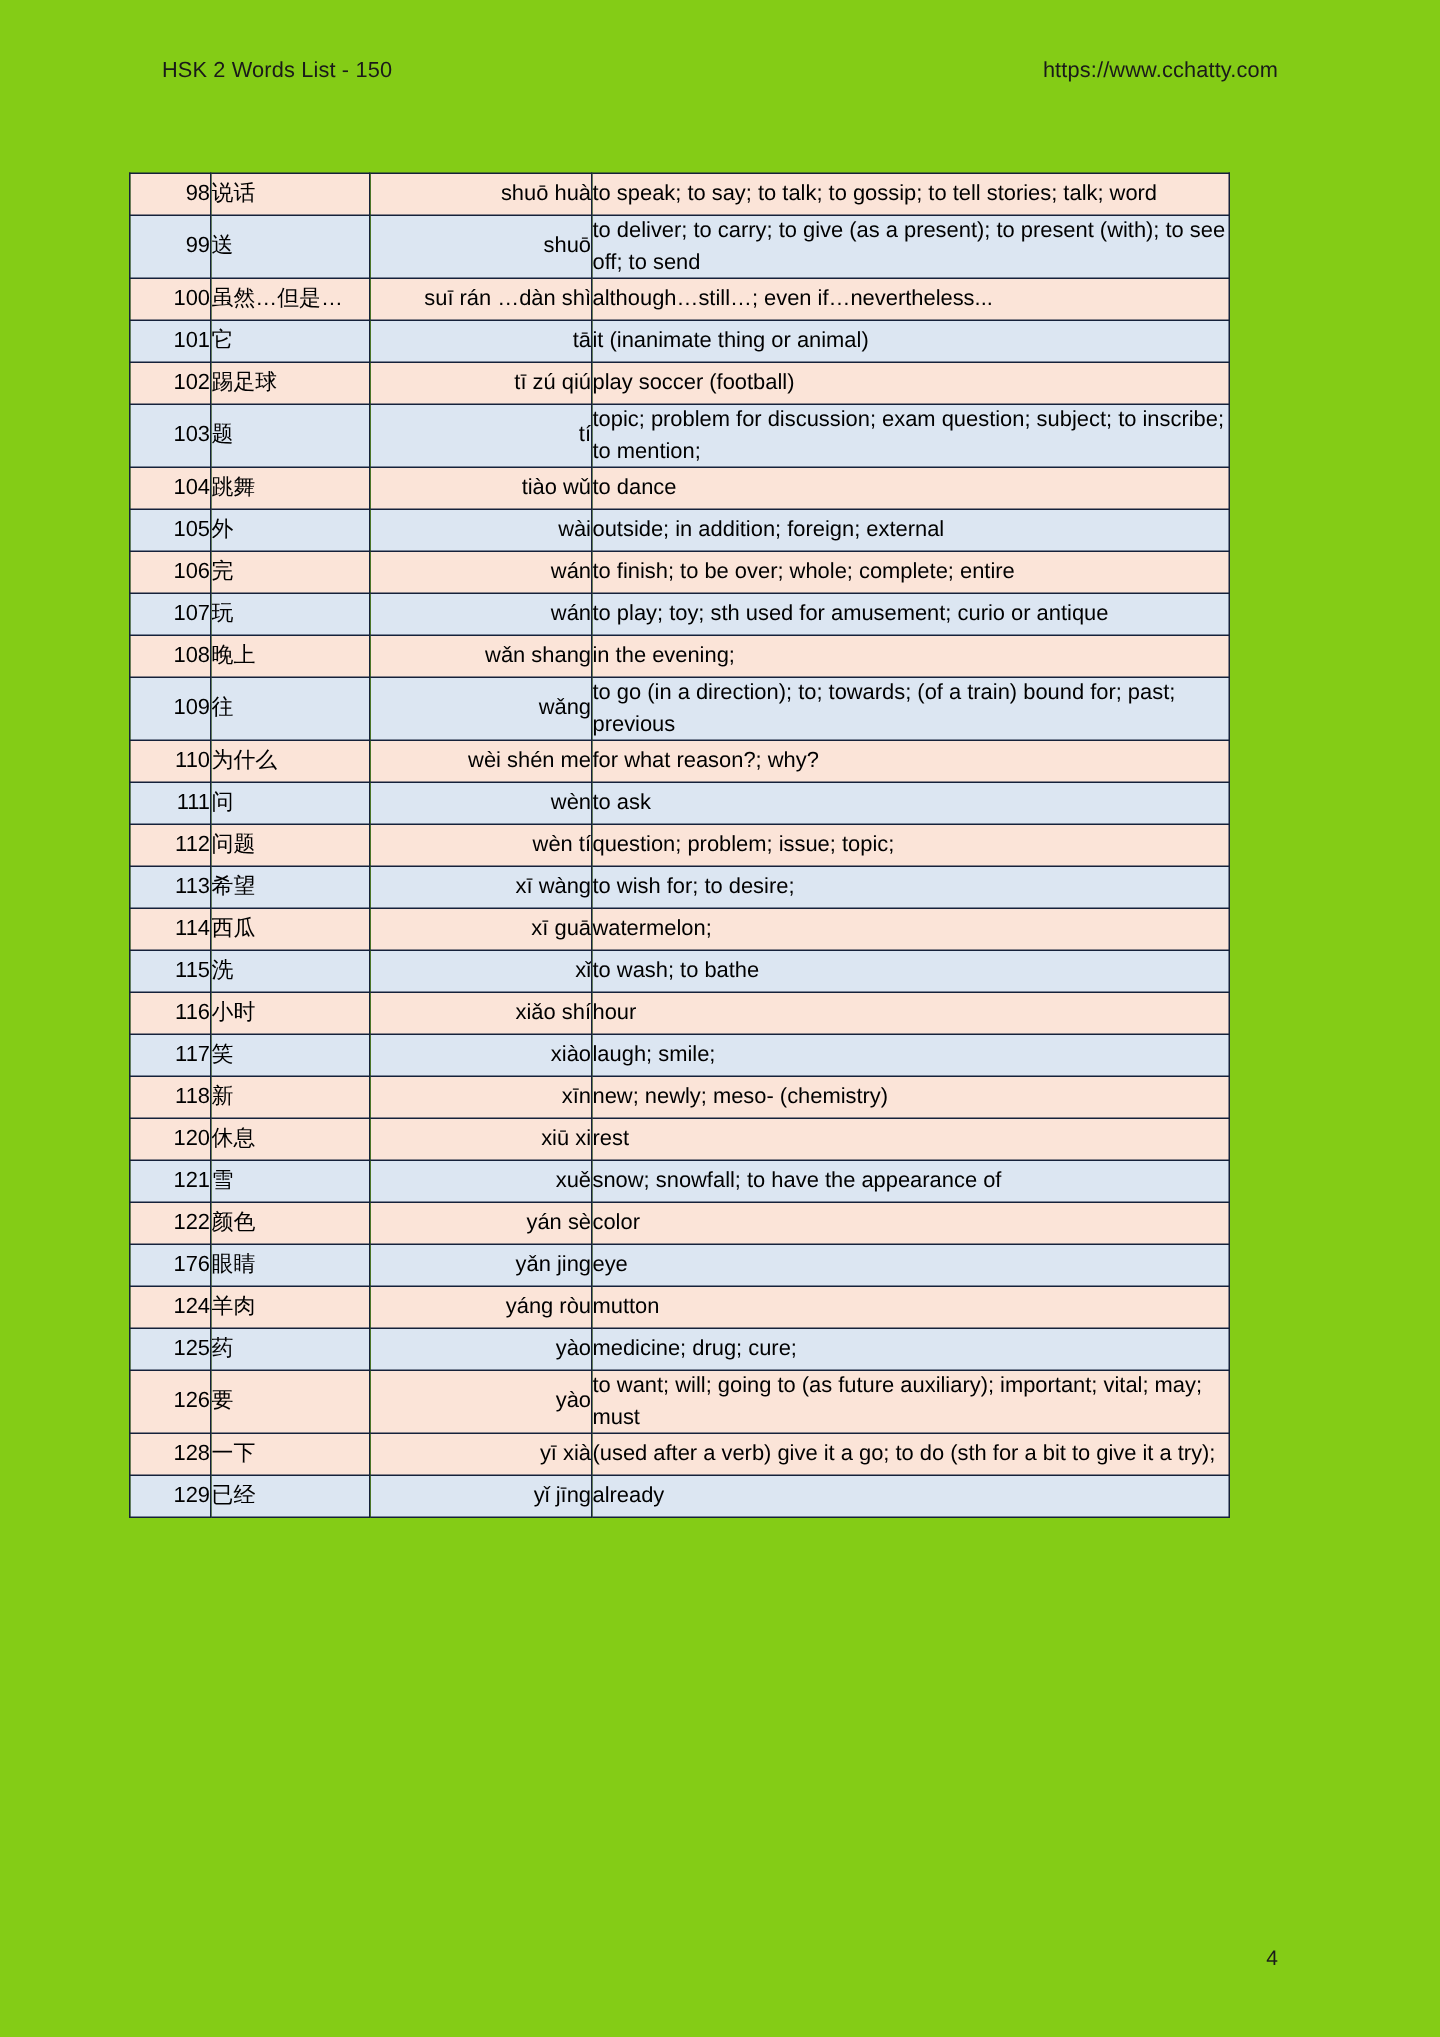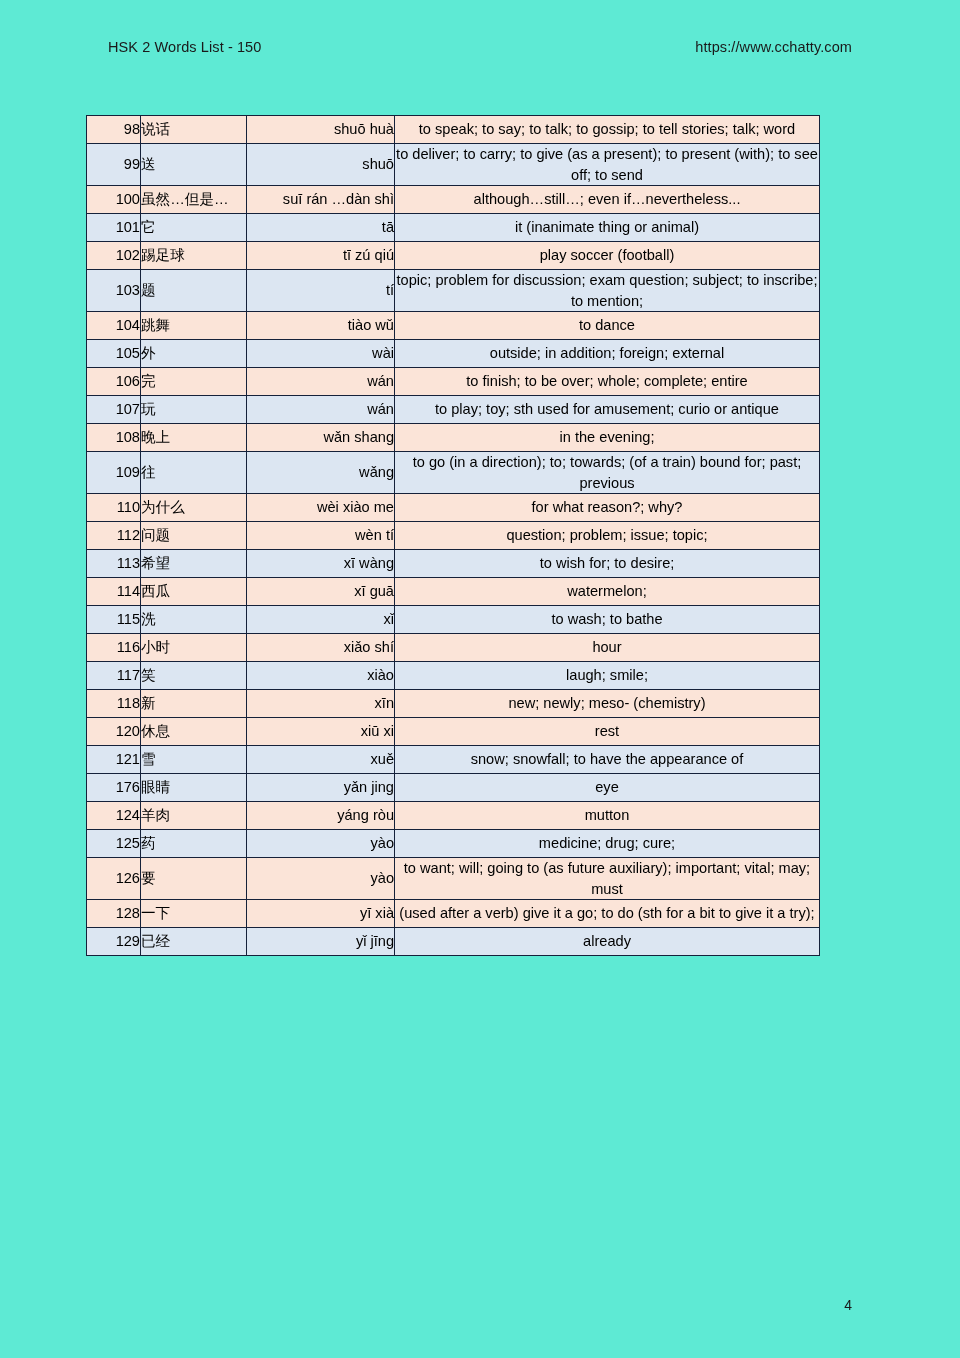--- a/index.html
+++ b/index.html
@@ -13,21 +13,21 @@
     height: 1358px;
     position: relative;
     font-family: "Liberation Sans", sans-serif;
     color: #000000;
     overflow: hidden;
   }
 
   .page {
     position: absolute;
     inset: 0;
-    background: #5eead4;
+    background: #84cc16;
   }
 
   
   .doc-header {
     position: absolute;
     left: 108px;
     top: 38px;
     width: 744px;
     display: flex;
     justify-content: space-between;
@@ -79,21 +79,21 @@
     white-space: nowrap;
     overflow: hidden;
   }
   .cell-pin {
     text-align: right;
     padding: 2px 3px 2px 5px;
     white-space: nowrap;
     overflow: hidden;
   }
   .cell-def {
-    text-align: center;
+    text-align: left;
     padding: 2px 6px 2px 5px;
   }
 
   tr.band-a td { background: #fbe4d8; }
   tr.band-b td { background: #dce6f2; }
 
   
   .page-number {
     position: absolute;
     right: 108px;
@@ -190,22 +190,28 @@
           </tr>
           <tr class="band-b">
             <td class="cell-num">109</td>
             <td class="cell-hanzi">往</td>
             <td class="cell-pin">wǎng</td>
             <td class="cell-def">to go (in a direction); to; towards; (of a train) bound for; past; previous</td>
           </tr>
           <tr class="band-a">
             <td class="cell-num">110</td>
             <td class="cell-hanzi">为什么</td>
-            <td class="cell-pin">wèi xiào me</td>
+            <td class="cell-pin">wèi shén me</td>
             <td class="cell-def">for what reason?; why?</td>
+          </tr>
+          <tr class="band-b">
+            <td class="cell-num">111</td>
+            <td class="cell-hanzi">问</td>
+            <td class="cell-pin">wèn</td>
+            <td class="cell-def">to ask</td>
           </tr>
           <tr class="band-a">
             <td class="cell-num">112</td>
             <td class="cell-hanzi">问题</td>
             <td class="cell-pin">wèn tí</td>
             <td class="cell-def">question; problem; issue; topic;</td>
           </tr>
           <tr class="band-b">
             <td class="cell-num">113</td>
             <td class="cell-hanzi">希望</td>
@@ -247,20 +253,26 @@
             <td class="cell-hanzi">休息</td>
             <td class="cell-pin">xiū xi</td>
             <td class="cell-def">rest</td>
           </tr>
           <tr class="band-b">
             <td class="cell-num">121</td>
             <td class="cell-hanzi">雪</td>
             <td class="cell-pin">xuě</td>
             <td class="cell-def">snow; snowfall; to have the appearance of</td>
           </tr>
+          <tr class="band-a">
+            <td class="cell-num">122</td>
+            <td class="cell-hanzi">颜色</td>
+            <td class="cell-pin">yán sè</td>
+            <td class="cell-def">color</td>
+          </tr>
           <tr class="band-b">
             <td class="cell-num">176</td>
             <td class="cell-hanzi">眼睛</td>
             <td class="cell-pin">yǎn jing</td>
             <td class="cell-def">eye</td>
           </tr>
           <tr class="band-a">
             <td class="cell-num">124</td>
             <td class="cell-hanzi">羊肉</td>
             <td class="cell-pin">yáng ròu</td>

